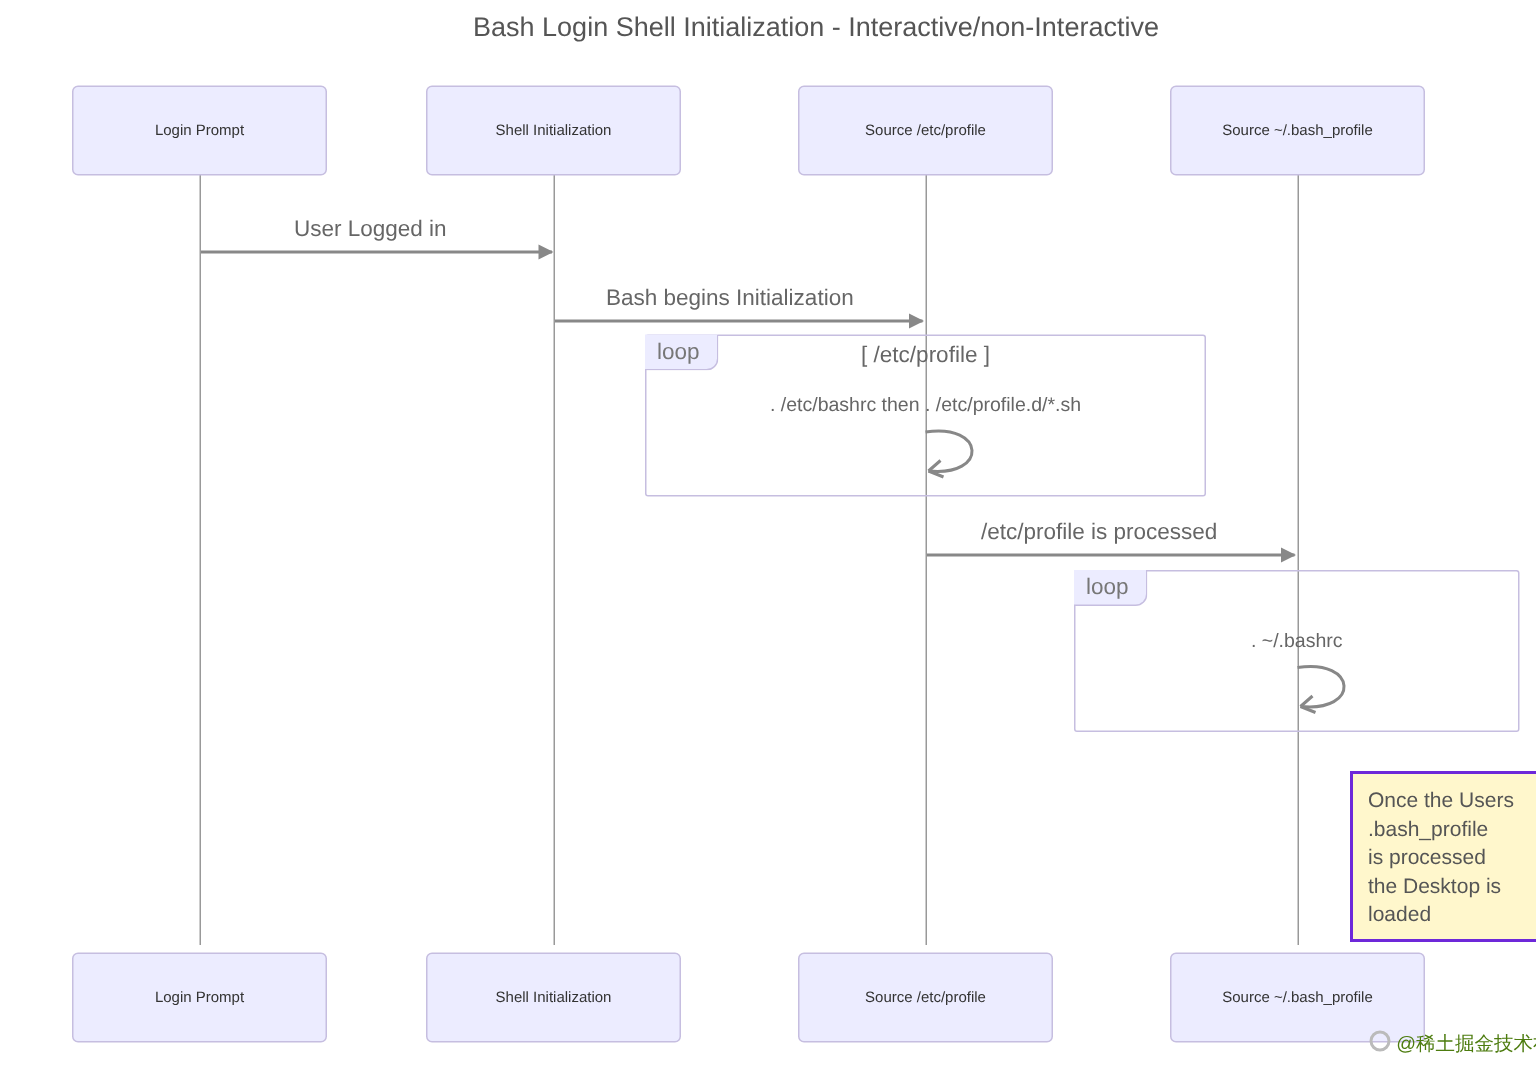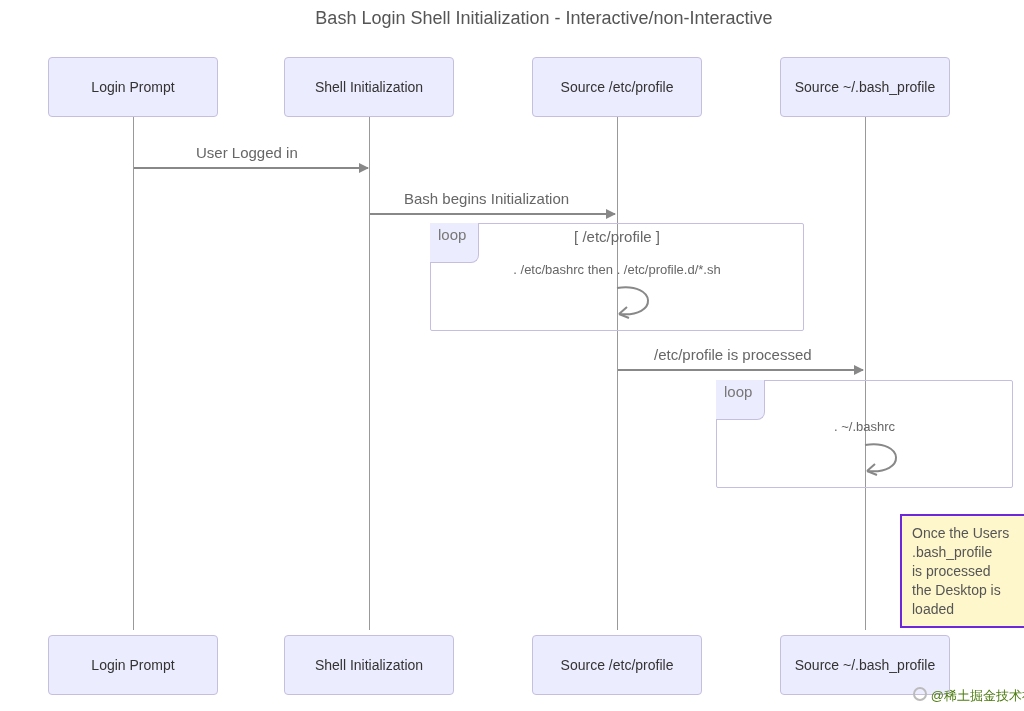--- a/index.html
+++ b/index.html
@@ -1,25 +1,25 @@
 <!DOCTYPE html>
 <html><head>
 <meta charset="utf-8">
 <style>
   html,body{margin:0;padding:0;background:#fff;font-family:"Segoe UI","Helvetica Neue",Arial,sans-serif;color:#666;}
   #stage{position:relative;width:1024px;height:711px;margin-left:32px;}
   .title{position:absolute;left:0;right:0;text-align:center;font-size:18px;color:#555;}
-  .actor{position:absolute;box-sizing:border-box;border:1px solid #c6bee0;background:#ECECFF;border-radius:4px;display:flex;align-items:center;justify-content:center;font-size:14px;color:#333;padding:4px 6px;text-align:center;}
+  .actor{position:absolute;box-sizing:border-box;border:1px solid #c6bee0;background:#ECECFF;border-radius:4px;display:flex;align-items:center;justify-content:center;font-size:10px;color:#333;padding:4px 6px;text-align:center;}
   .lifeline{position:absolute;width:0;border-left:1px solid #999;}
   .msg{position:absolute;font-size:15px;color:#666;white-space:nowrap;}
   .arrow{position:absolute;height:2px;background:#888;}
   .arrow .head{position:absolute;right:-1px;top:-4px;width:0;height:0;border-top:5px solid transparent;border-bottom:5px solid transparent;border-left:10px solid #888;}
   .selfloop{position:absolute;}
   .loopbox{position:absolute;border:1.5px solid #c6bee0;box-sizing:border-box;border-radius:2px;}
-  .loopbox .tab{position:absolute;left:-1px;top:-1px;background:#ECECFF;border:1px solid #c6bee0;border-left:none;border-top:none;border-bottom-right-radius:8px;padding:3px 12px 19px 8px;font-size:15px;font-weight:500;color:#777;}
+  .loopbox .tab{position:absolute;left:-1px;top:-1px;background:#ECECFF;border:1px solid #c6bee0;border-left:none;border-top:none;border-bottom-right-radius:8px;padding:3px 12px 3px 8px;font-size:15px;font-weight:500;color:#777;}
   .loopbox .cond{position:absolute;top:4px;left:0;right:0;text-align:center;font-size:15px;color:#666;}
   .loopbox .body{position:absolute;left:0;right:0;text-align:center;font-size:13px;color:#666;}
   .note{position:absolute;background:#fff7cc;border:2px solid #6d28d9;box-sizing:border-box;font-size:14px;color:#555;padding:8px 10px;line-height:1.35;}
   .watermark{position:absolute;right:8px;bottom:6px;font-size:13px;color:#4d7c0f;display:flex;align-items:flex-start;gap:4px;}
   .watermark .logo{width:14px;height:14px;border-radius:50%;border:2px solid #bbb;box-sizing:border-box;}
 </style>
 </head>
 <body>
 
 <div id="stage">

